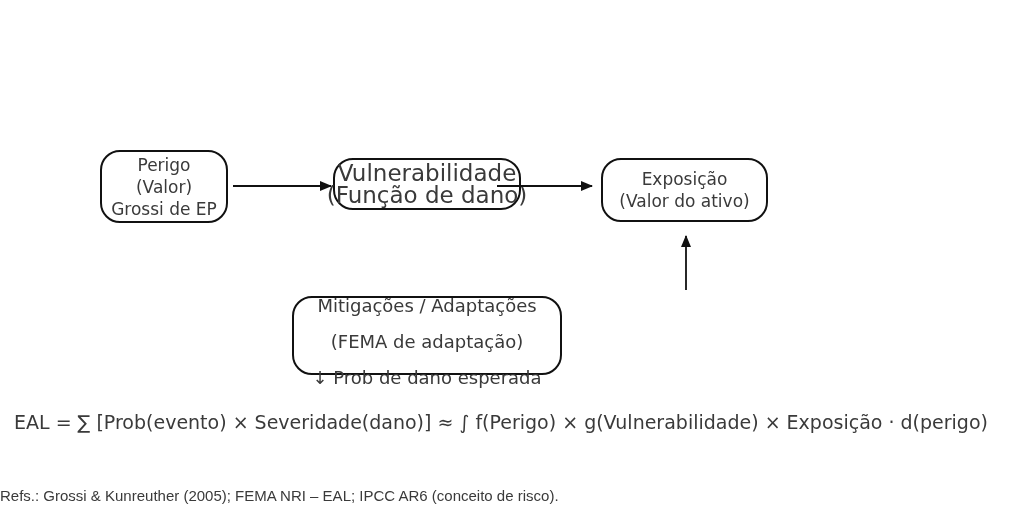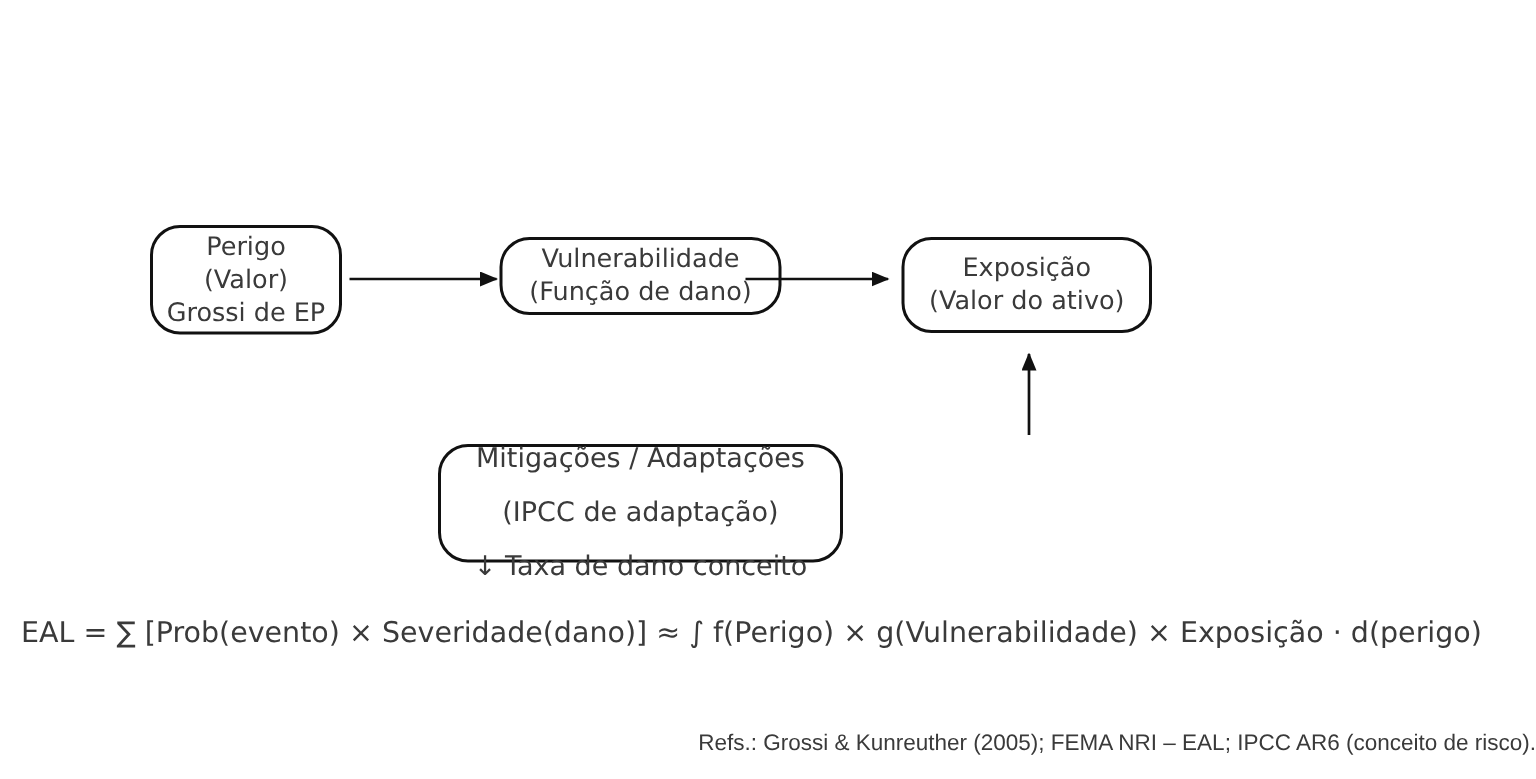--- a/index.html
+++ b/index.html
@@ -21,21 +21,21 @@
     display:flex;
     flex-direction:column;
     justify-content:center;
     align-items:center;
     text-align:center;
     color:var(--text);
   }
   .box span{display:block;line-height:22px;white-space:nowrap;}
 
   .box-hazard{left:100px;top:150px;width:128px;height:73px;font-size:17px;}
-  .box-vulnerability{left:333px;top:158px;width:188px;height:52px;font-size:17px;}
+  .box-vulnerability{left:333px;top:158px;width:188px;height:52px;font-size:23px;}
   .box-exposure{left:601px;top:158px;width:167px;height:64px;font-size:17px;}
   .box-mitigation{left:292px;top:296px;width:270px;height:79px;font-size:18px;}
   .box-mitigation span{line-height:24px;margin-top:12px;}
 
   svg.arrows{
     position:absolute;left:0;top:0;width:1024px;height:519px;
     pointer-events:none;
   }
   svg.arrows line{stroke:var(--arrow);stroke-width:1.8;}
   svg.arrows .head{fill:var(--arrow);}
@@ -46,21 +46,21 @@
     top:409px;
     font-size:19px;
     line-height:27px;
     color:var(--text);
     white-space:nowrap;
   }
   .refs{
     position:absolute;
     left:0;right:0;
     top:486px;
-    text-align:right;
+    text-align:left;
     font-family:"Liberation Sans",sans-serif;
     font-size:15px;
     line-height:19px;
     color:var(--text);
   }
 </style>
 </head>
 <body>
 
 <div class="stage">
@@ -76,22 +76,22 @@
     <span>(Função de dano)</span>
   </div>
 
   <div class="box box-exposure">
     <span>Exposição</span>
     <span>(Valor do ativo)</span>
   </div>
 
   <div class="box box-mitigation">
     <span>Mitigações / Adaptações</span>
-    <span>(IPCC de adaptação)</span>
-    <span>↓ Taxa de dano conceito</span>
+    <span>(FEMA de adaptação)</span>
+    <span>↓ Prob de dano esperada</span>
   </div>
 
   <svg class="arrows" viewBox="0 0 1024 519">
     <defs>
       <marker id="arrowhead" viewBox="0 0 12 10" refX="11" refY="5" markerWidth="12" markerHeight="10" markerUnits="userSpaceOnUse" orient="auto">
         <path class="head" d="M0,0 L12,5 L0,10 z"></path>
       </marker>
     </defs>
     <line x1="233" y1="186" x2="331" y2="186" marker-end="url(#arrowhead)"></line>
     <line x1="497" y1="186" x2="592" y2="186" marker-end="url(#arrowhead)"></line>

